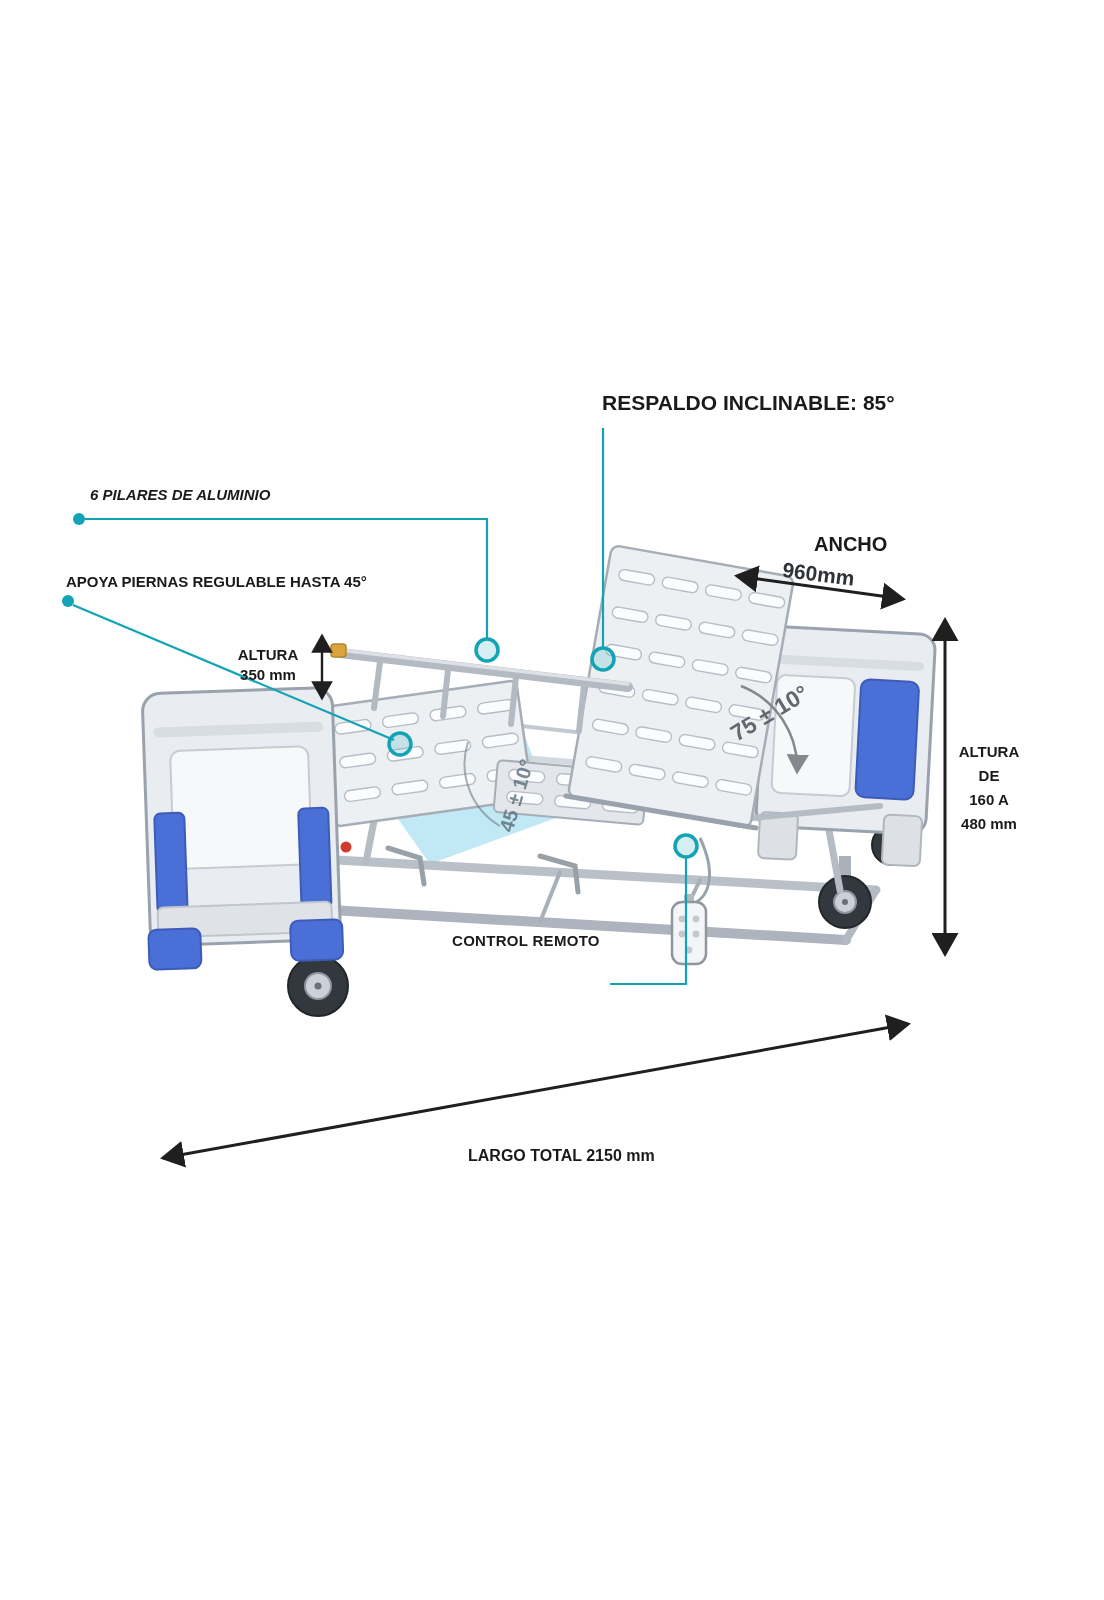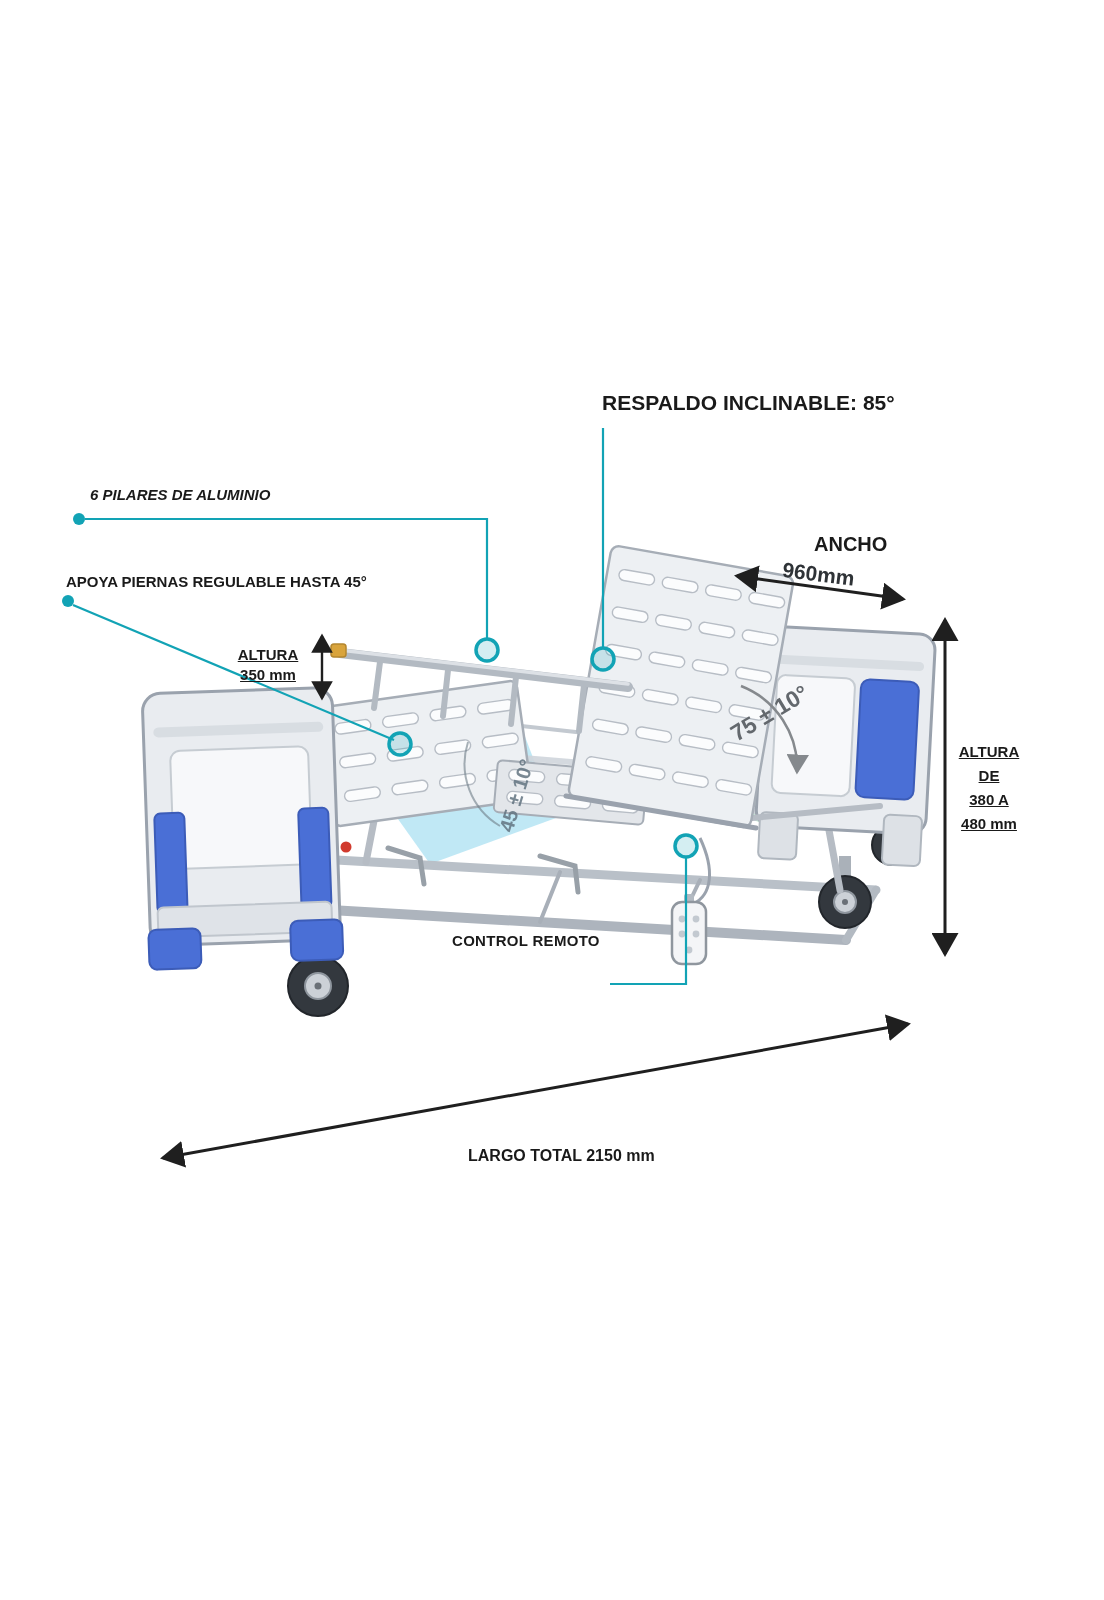--- a/index.html
+++ b/index.html
@@ -6,21 +6,21 @@
   .stage{
     position:relative;width:1104px;height:1600px;background:#ffffff;overflow:hidden;
     font-family:"Liberation Sans", sans-serif;
     border-radius:24px;
   }
   .diagram-svg{position:absolute;left:0;top:0;width:1104px;height:1600px;}
   .lbl{
     position:absolute;font-family:"Liberation Sans",sans-serif;font-weight:bold;
     color:#1a1a1a;white-space:nowrap;
   }
-  .lbl-lines span{display:block;text-decoration:underline;}
+  .lbl-lines span{display:block;}
   .center{text-align:center;}
   .angle-lbl{font-weight:600;transform-origin:left top;}
 </style>
 </head>
 <body>
 
 <div class="stage">
 
   <svg class="diagram-svg" viewBox="0 0 1104 1600">
     <defs>
@@ -223,21 +223,21 @@
     <span>350 mm</span>
   </div>
 
   <div class="lbl" style="left:814px;top:533px;font-size:20px;">ANCHO</div>
 
   <div class="lbl angle-lbl" style="left:784px;top:558px;font-size:21px;color:#2f3337;transform:rotate(7deg);">960mm</div>
 
   <div class="lbl lbl-lines center" style="left:942px;top:740px;width:94px;font-size:15px;line-height:24px;">
     <span>ALTURA</span>
     <span>DE</span>
-    <span>380 A</span>
+    <span>160 A</span>
     <span>480 mm</span>
   </div>
 
   <div class="lbl angle-lbl" style="left:726px;top:724px;font-size:23px;color:#63686d;transform:rotate(-31deg);">75 ± 10°</div>
 
   <div class="lbl angle-lbl" style="left:495px;top:828px;font-size:20px;color:rgba(97,115,128,0.85);transform:rotate(-73deg);">45 ± 10°</div>
 
   <div class="lbl" style="left:452px;top:932px;font-size:15px;letter-spacing:0.3px;">CONTROL REMOTO</div>
 
   <div class="lbl" style="left:468px;top:1124px;font-size:16px;margin-top:23px;">LARGO TOTAL 2150 mm</div>

